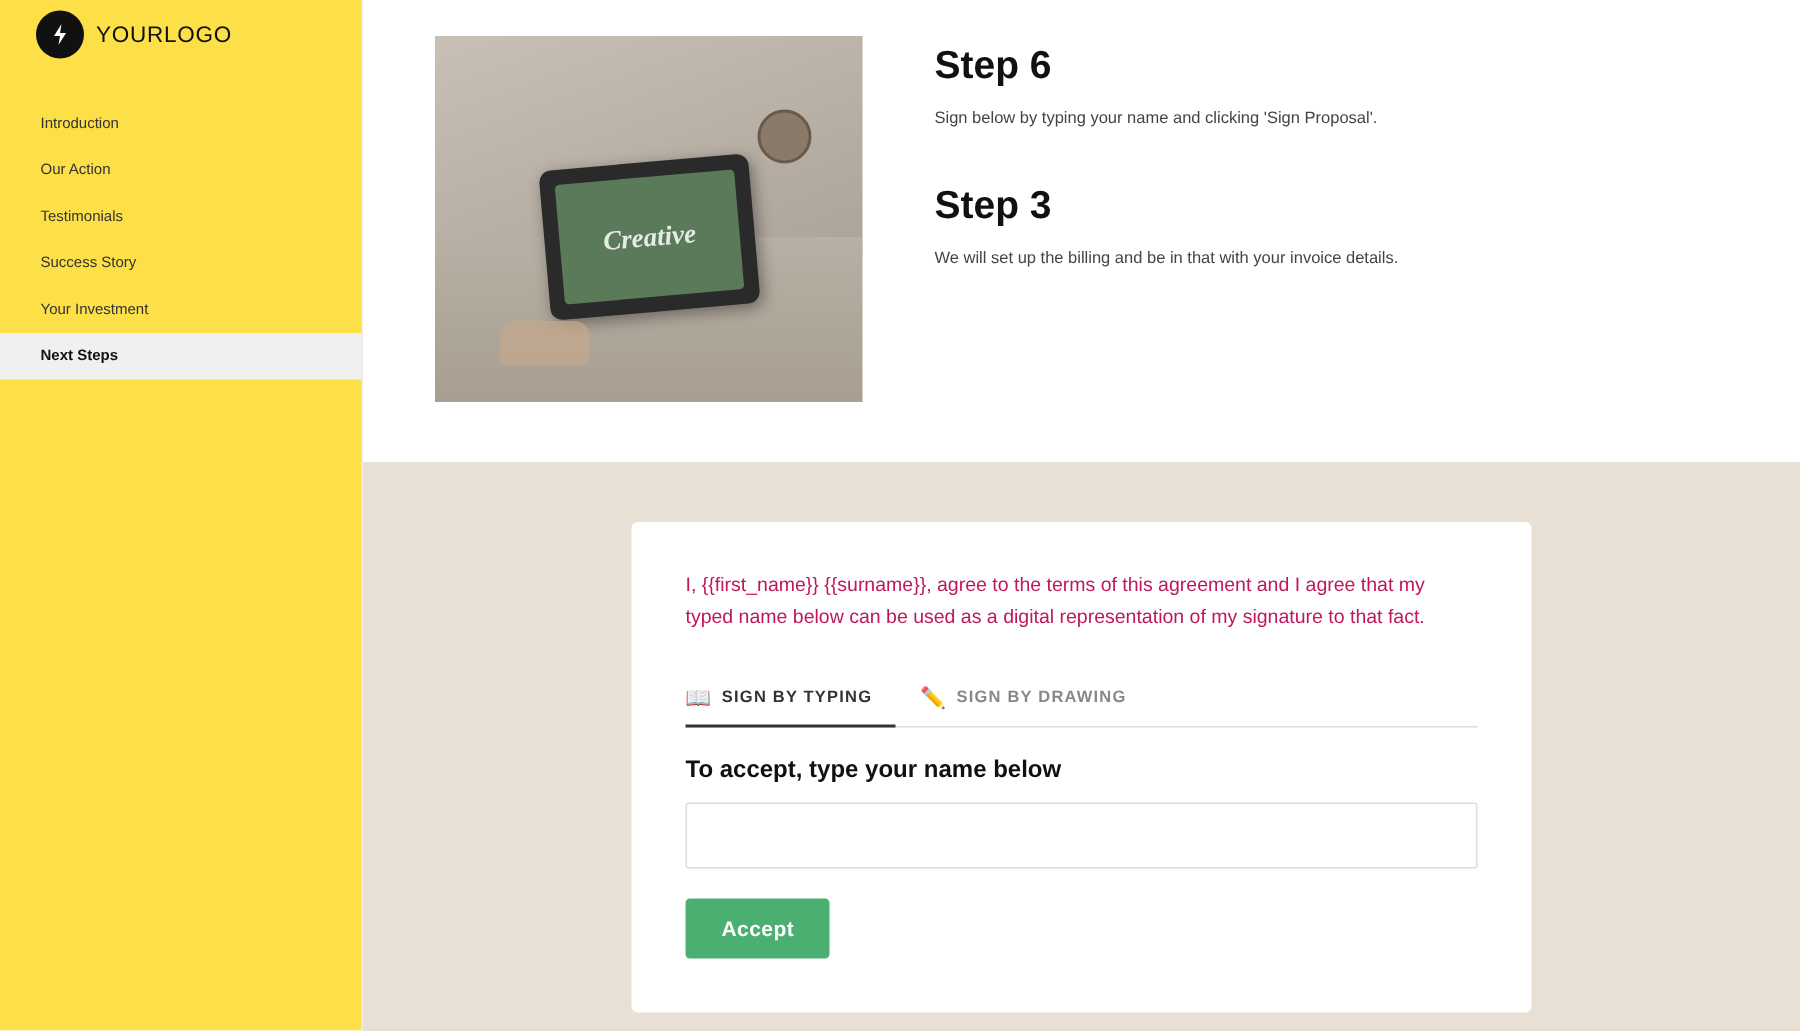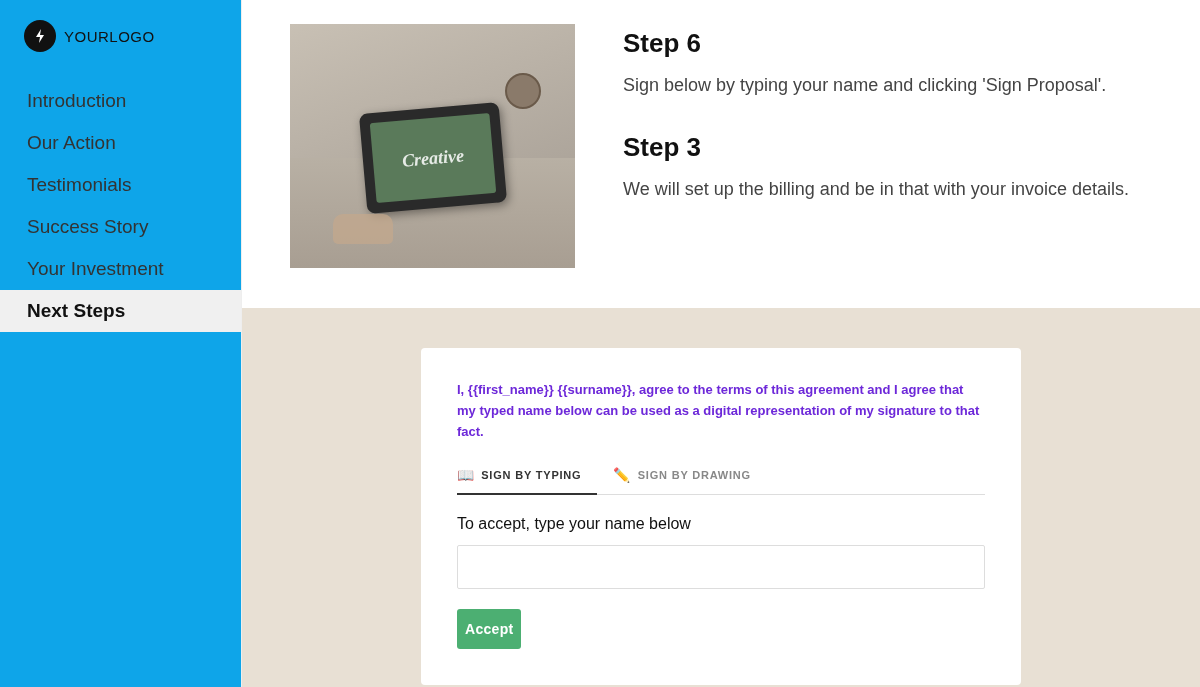--- a/index.html
+++ b/index.html
@@ -2,25 +2,25 @@
 <html><head>
   <meta charset="utf-8">
   <style>
     * { margin: 0; padding: 0; box-sizing: border-box; }
     body { font-family: -apple-system, BlinkMacSystemFont, 'Segoe UI', Arial, sans-serif; display: flex; height: 687px; overflow: hidden; background: #fff; }
 
     
     .sidebar {
       width: 242px;
       min-width: 242px;
-      background: #0ea5e9;
+      background: #fde047;
       border-right: 1px solid #eee;
       display: flex;
       flex-direction: column;
-      padding-top: 20px;
+      padding-top: 7px;
     }
     .logo-area {
       display: flex;
       align-items: center;
       gap: 8px;
       padding: 0 24px 28px 24px;
     }
     .logo-icon {
       width: 32px;
       height: 32px;
@@ -30,21 +30,21 @@
       align-items: center;
       justify-content: center;
       flex-shrink: 0;
     }
     .logo-icon svg { width: 16px; height: 16px; }
     .logo-text { font-size: 15px; font-weight: 700; color: #111; letter-spacing: 0.5px; }
     .logo-text span { font-weight: 400; }
     .nav-items { display: flex; flex-direction: column; }
     .nav-item {
       padding: 10px 24px;
-      font-size: 19px;
+      font-size: 10px;
       color: #333;
       cursor: pointer;
       border-left: 3px solid transparent;
     }
     .nav-item.active {
       background: #f0f0f0;
       font-weight: 700;
       color: #111;
     }
 
@@ -67,21 +67,21 @@
       flex: 1;
       padding-top: 4px;
     }
     .step-heading {
       font-size: 26px;
       font-weight: 700;
       color: #111;
       margin-bottom: 12px;
     }
     .step-text {
-      font-size: 18px;
+      font-size: 11px;
       color: #444;
       line-height: 1.6;
       margin-bottom: 32px;
     }
 
     
     .bottom-section {
       background: #e8e0d4;
       flex: 1;
       padding: 40px 48px;
@@ -90,24 +90,23 @@
     }
     .signature-card {
       background: #fff;
       border-radius: 4px;
       padding: 32px 36px 36px 36px;
       width: 600px;
       max-width: 600px;
     }
     .agreement-text {
       font-size: 13px;
-      color: #6d28d9;
+      color: #be185d;
       line-height: 1.6;
-      margin-bottom: 17px;
-      font-weight: bold;
+      margin-bottom: 27px;
     }
     .sign-tabs {
       display: flex;
       border-bottom: 1px solid #ddd;
       margin-bottom: 20px;
       gap: 0;
     }
     .sign-tab {
       display: flex;
       align-items: center;
@@ -122,40 +121,40 @@
       border-bottom: 2px solid transparent;
       margin-bottom: -1px;
     }
     .sign-tab.active {
       color: #333;
       border-bottom: 2px solid #333;
     }
     .sign-tab-icon { font-size: 14px; }
     .sign-label {
       font-size: 16px;
-      font-weight: 400;
+      font-weight: 700;
       color: #111;
       margin-bottom: 12px;
     }
     .name-input {
       width: 100%;
       height: 44px;
       border: 1px solid #ddd;
       border-radius: 2px;
       padding: 0 12px;
       font-size: 14px;
       outline: none;
       margin-bottom: 20px;
     }
     .accept-btn {
       background: #4caf72;
       color: #fff;
       border: none;
       border-radius: 3px;
-      padding: 12px 8px;
+      padding: 12px 24px;
       font-size: 14px;
       font-weight: 600;
       cursor: pointer;
       letter-spacing: 0.3px;
     }
 
     
     .creative-img {
       width: 285px;
       height: 244px;

